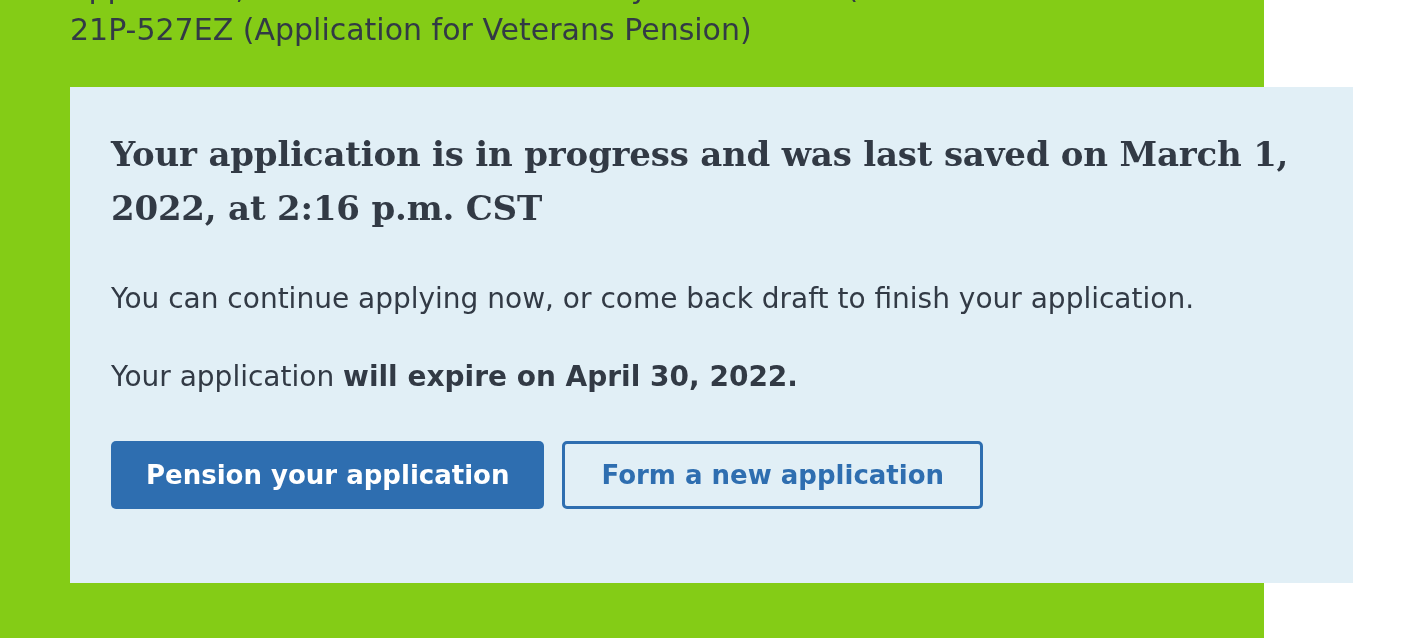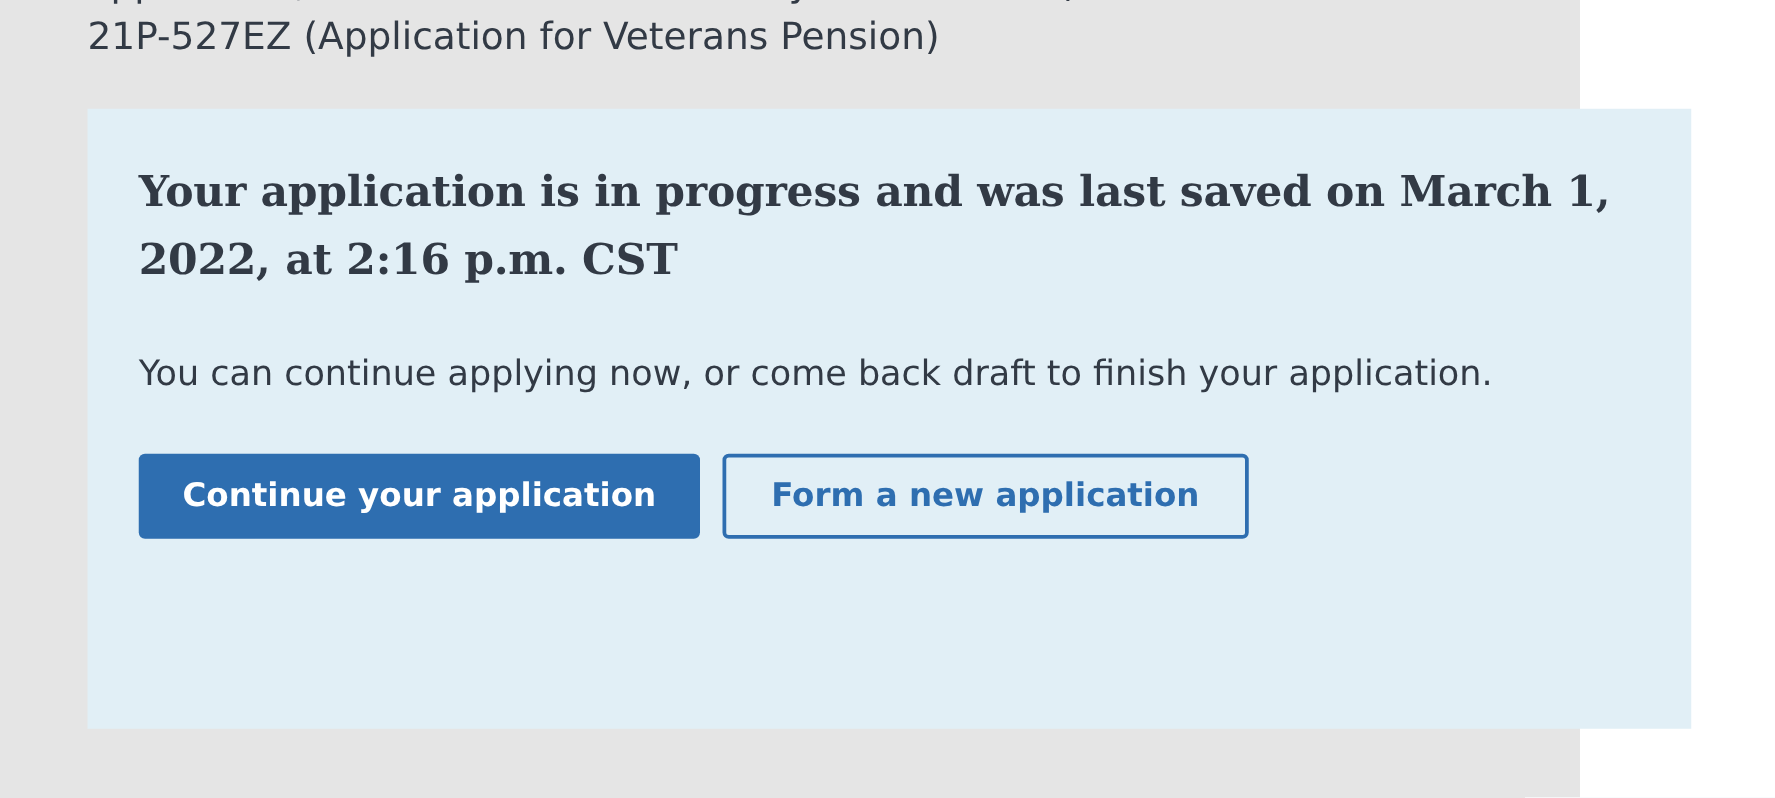--- a/index.html
+++ b/index.html
@@ -13,21 +13,21 @@
     height: 638px;
     overflow: hidden;
     font-family: "Liberation Sans", sans-serif;
     -webkit-font-smoothing: antialiased;
   }
 
   .page {
     position: relative;
     width: 1264px;
     height: 638px;
-    background: #e5e5e5;
+    background: #84cc16;
   }
 
   
   .clipped-line {
     position: absolute;
     left: 70px;
     top: -34px;
     width: 1290px;
     font-family: "DejaVu Sans", sans-serif;
     font-size: 30px;
@@ -133,21 +133,24 @@
   <div class="clipped-line">application, we'll save it as a draft in your account. (Form</div>
 
   <div class="form-name">21P-527EZ (Application for Veterans Pension)</div>
 
   <div class="alert-box">
 
     <h2 class="alert-heading">Your application is in progress and was last saved on March 1, 2022, at 2:16 p.m. CST</h2>
 
     <p class="alert-text first-para">You can continue applying now, or come back draft to finish your application.</p>
 
+    <p class="alert-text second-para">
+      <span>Your application </span><b>will expire on April 30, 2022.</b>
+    </p>
 
     <div class="button-row">
-      <button class="btn btn-primary">Continue your application</button>
+      <button class="btn btn-primary">Pension your application</button>
       <button class="btn btn-secondary">Form a new application</button>
     </div>
 
   </div>
 
 </div>
 
 </body></html>

